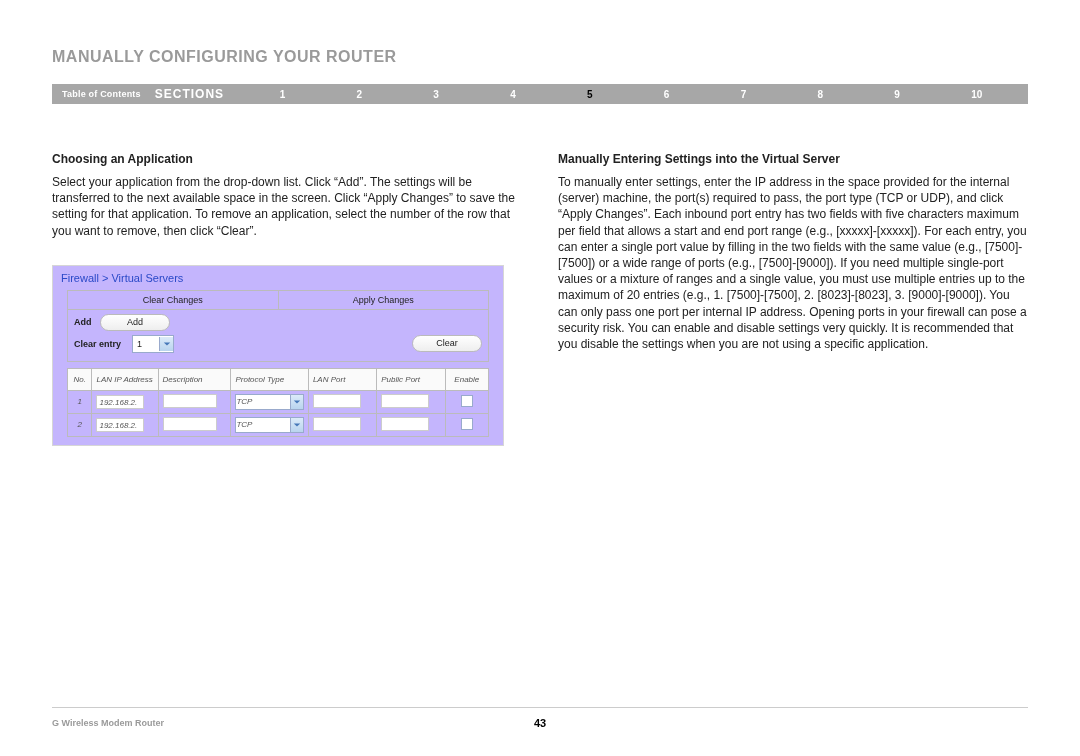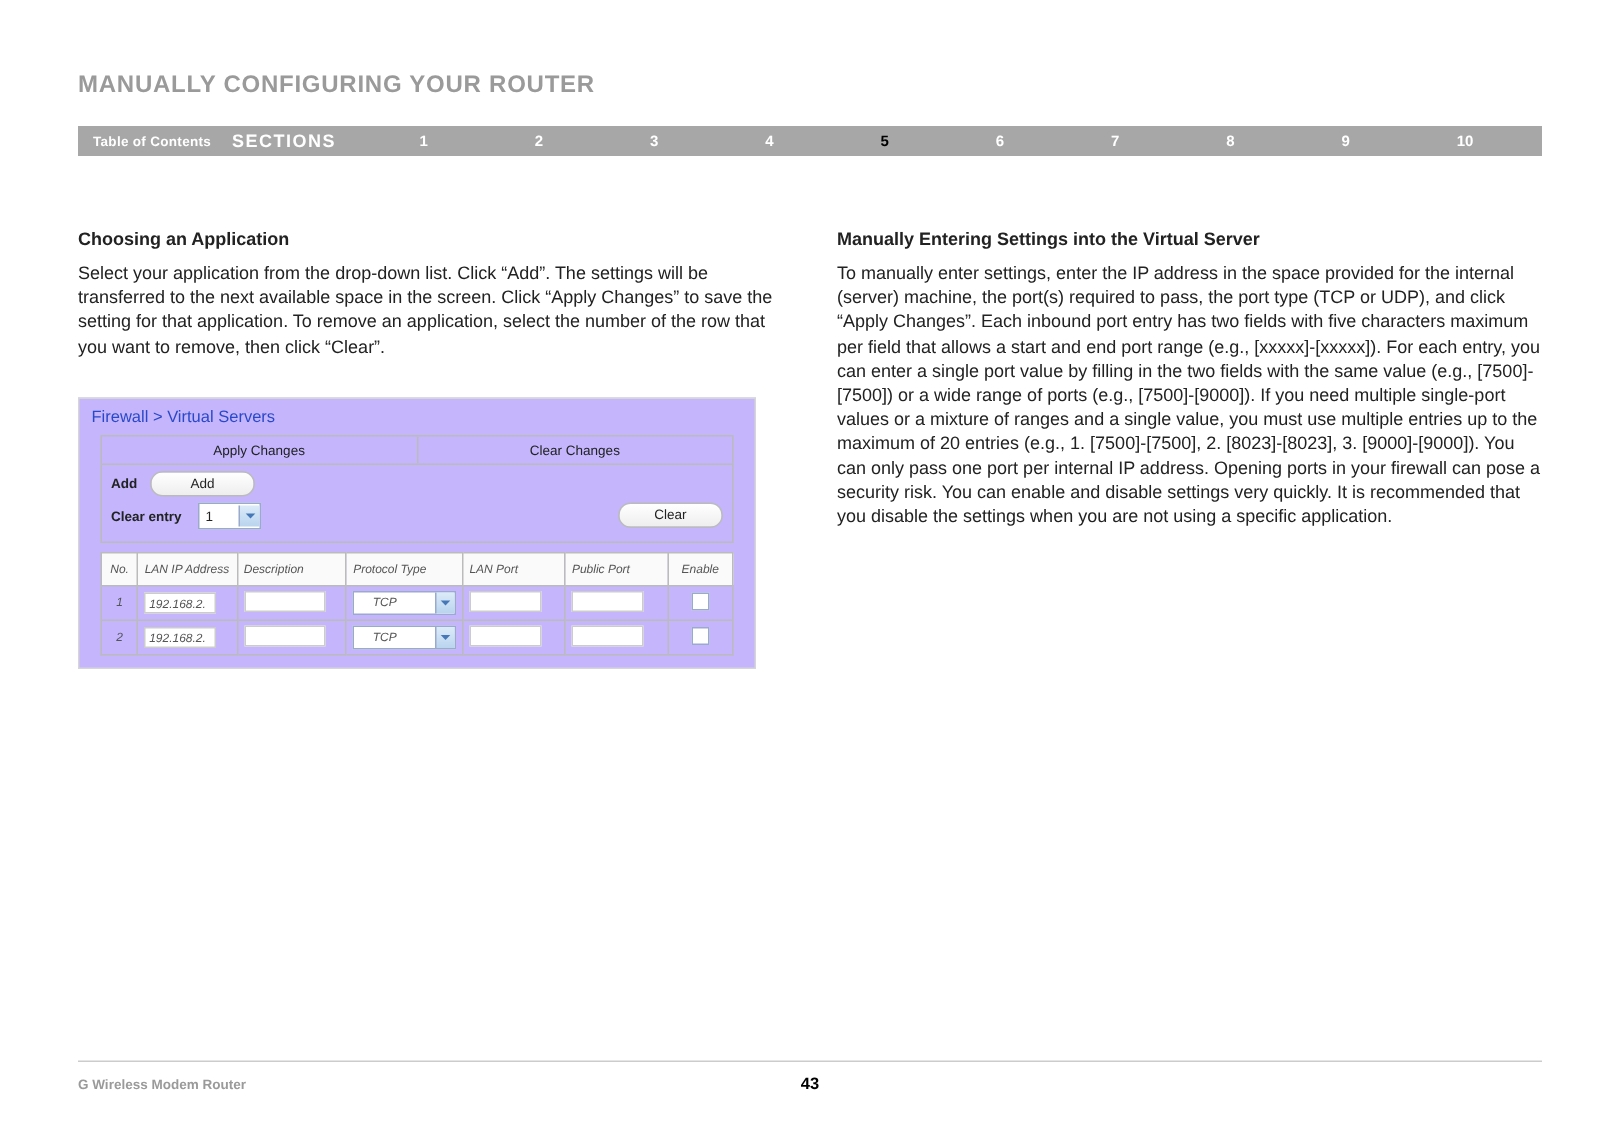--- a/index.html
+++ b/index.html
@@ -162,21 +162,21 @@
   }
   table.vs th { font-weight: normal; background: #fafafa; }
   table.vs .no { width: 18px; text-align: center; }
   table.vs .ip { width: 58px; }
   table.vs .desc { width: 64px; }
   table.vs .proto { width: 68px; }
   table.vs .port { width: 60px; }
   table.vs .enable { width: 38px; text-align: center; }
   .proto-sel {
     display: flex; align-items: center; justify-content: space-between;
-    border: 1px solid #9ac; height: 16px; padding-left: 12px; background: #fff;
+    border: 1px solid #9ac; height: 16px; padding-left: 0; background: #fff;
   }
   .proto-sel .chev {
     width: 13px; height: 14px;
     background: linear-gradient(#dcebf9,#b9d4ee);
     display: flex; align-items: center; justify-content: center;
     border-left: 1px solid #9ac;
   }
   .cb {
     width: 12px; height: 12px; border: 1px solid #9ac; background: #fff; display: inline-block;
   }
@@ -236,22 +236,22 @@
   <div class="columns">
     <div class="col-left">
       <div class="subhead">Choosing an Application</div>
       <p class="body-text">Select your application from the drop-down list. Click “Add”. The settings will be transferred to the next available space in the screen. Click “Apply Changes” to save the setting for that application. To remove an application, select the number of the row that you want to remove, then click “Clear”.</p>
 
       <div class="shot">
         <div class="shot-inner">
           <div class="breadcrumb">Firewall &gt; Virtual Servers</div>
 
           <div class="btnrow">
+            <div>Clear Changes</div>
             <div>Apply Changes</div>
-            <div>Clear Changes</div>
           </div>
 
           <div class="addbox">
             <div class="addline">
               <span class="lbl">Add</span>
               <div class="small-btn">Add</div>
             </div>
             <div class="addline">
               <span class="lbl" style="width:58px">Clear entry</span>
               <div class="sel selsmall">

